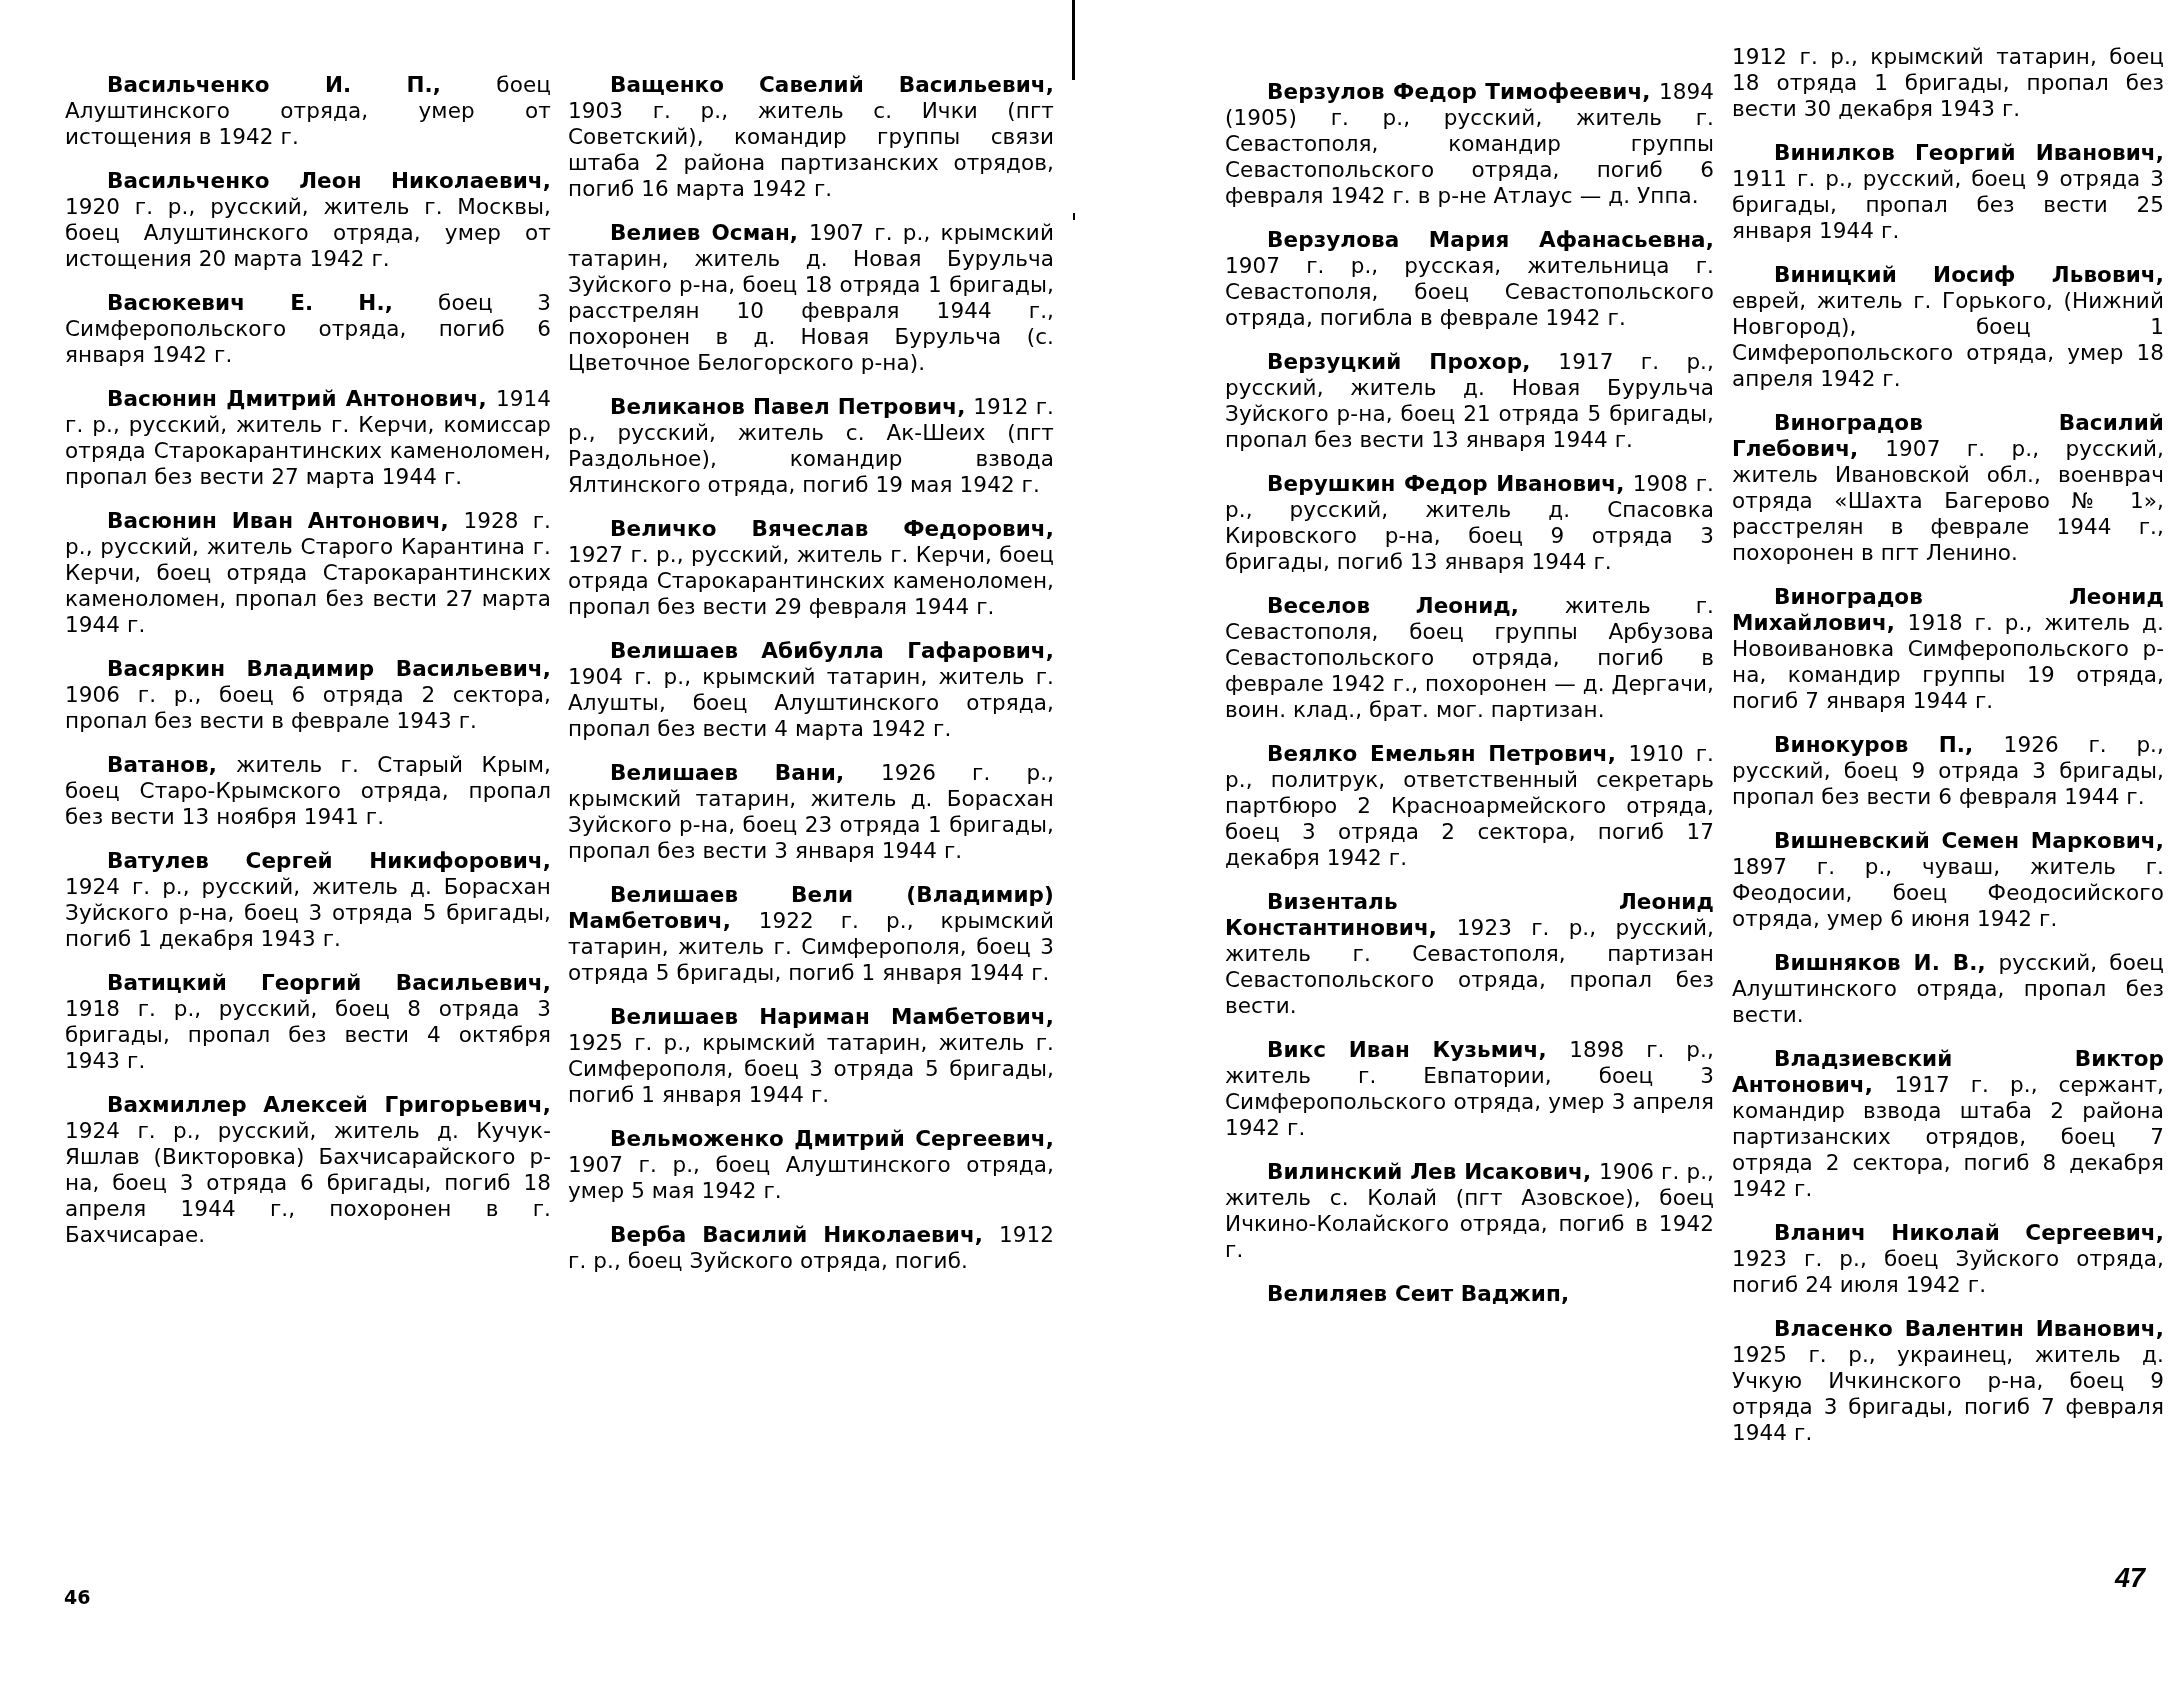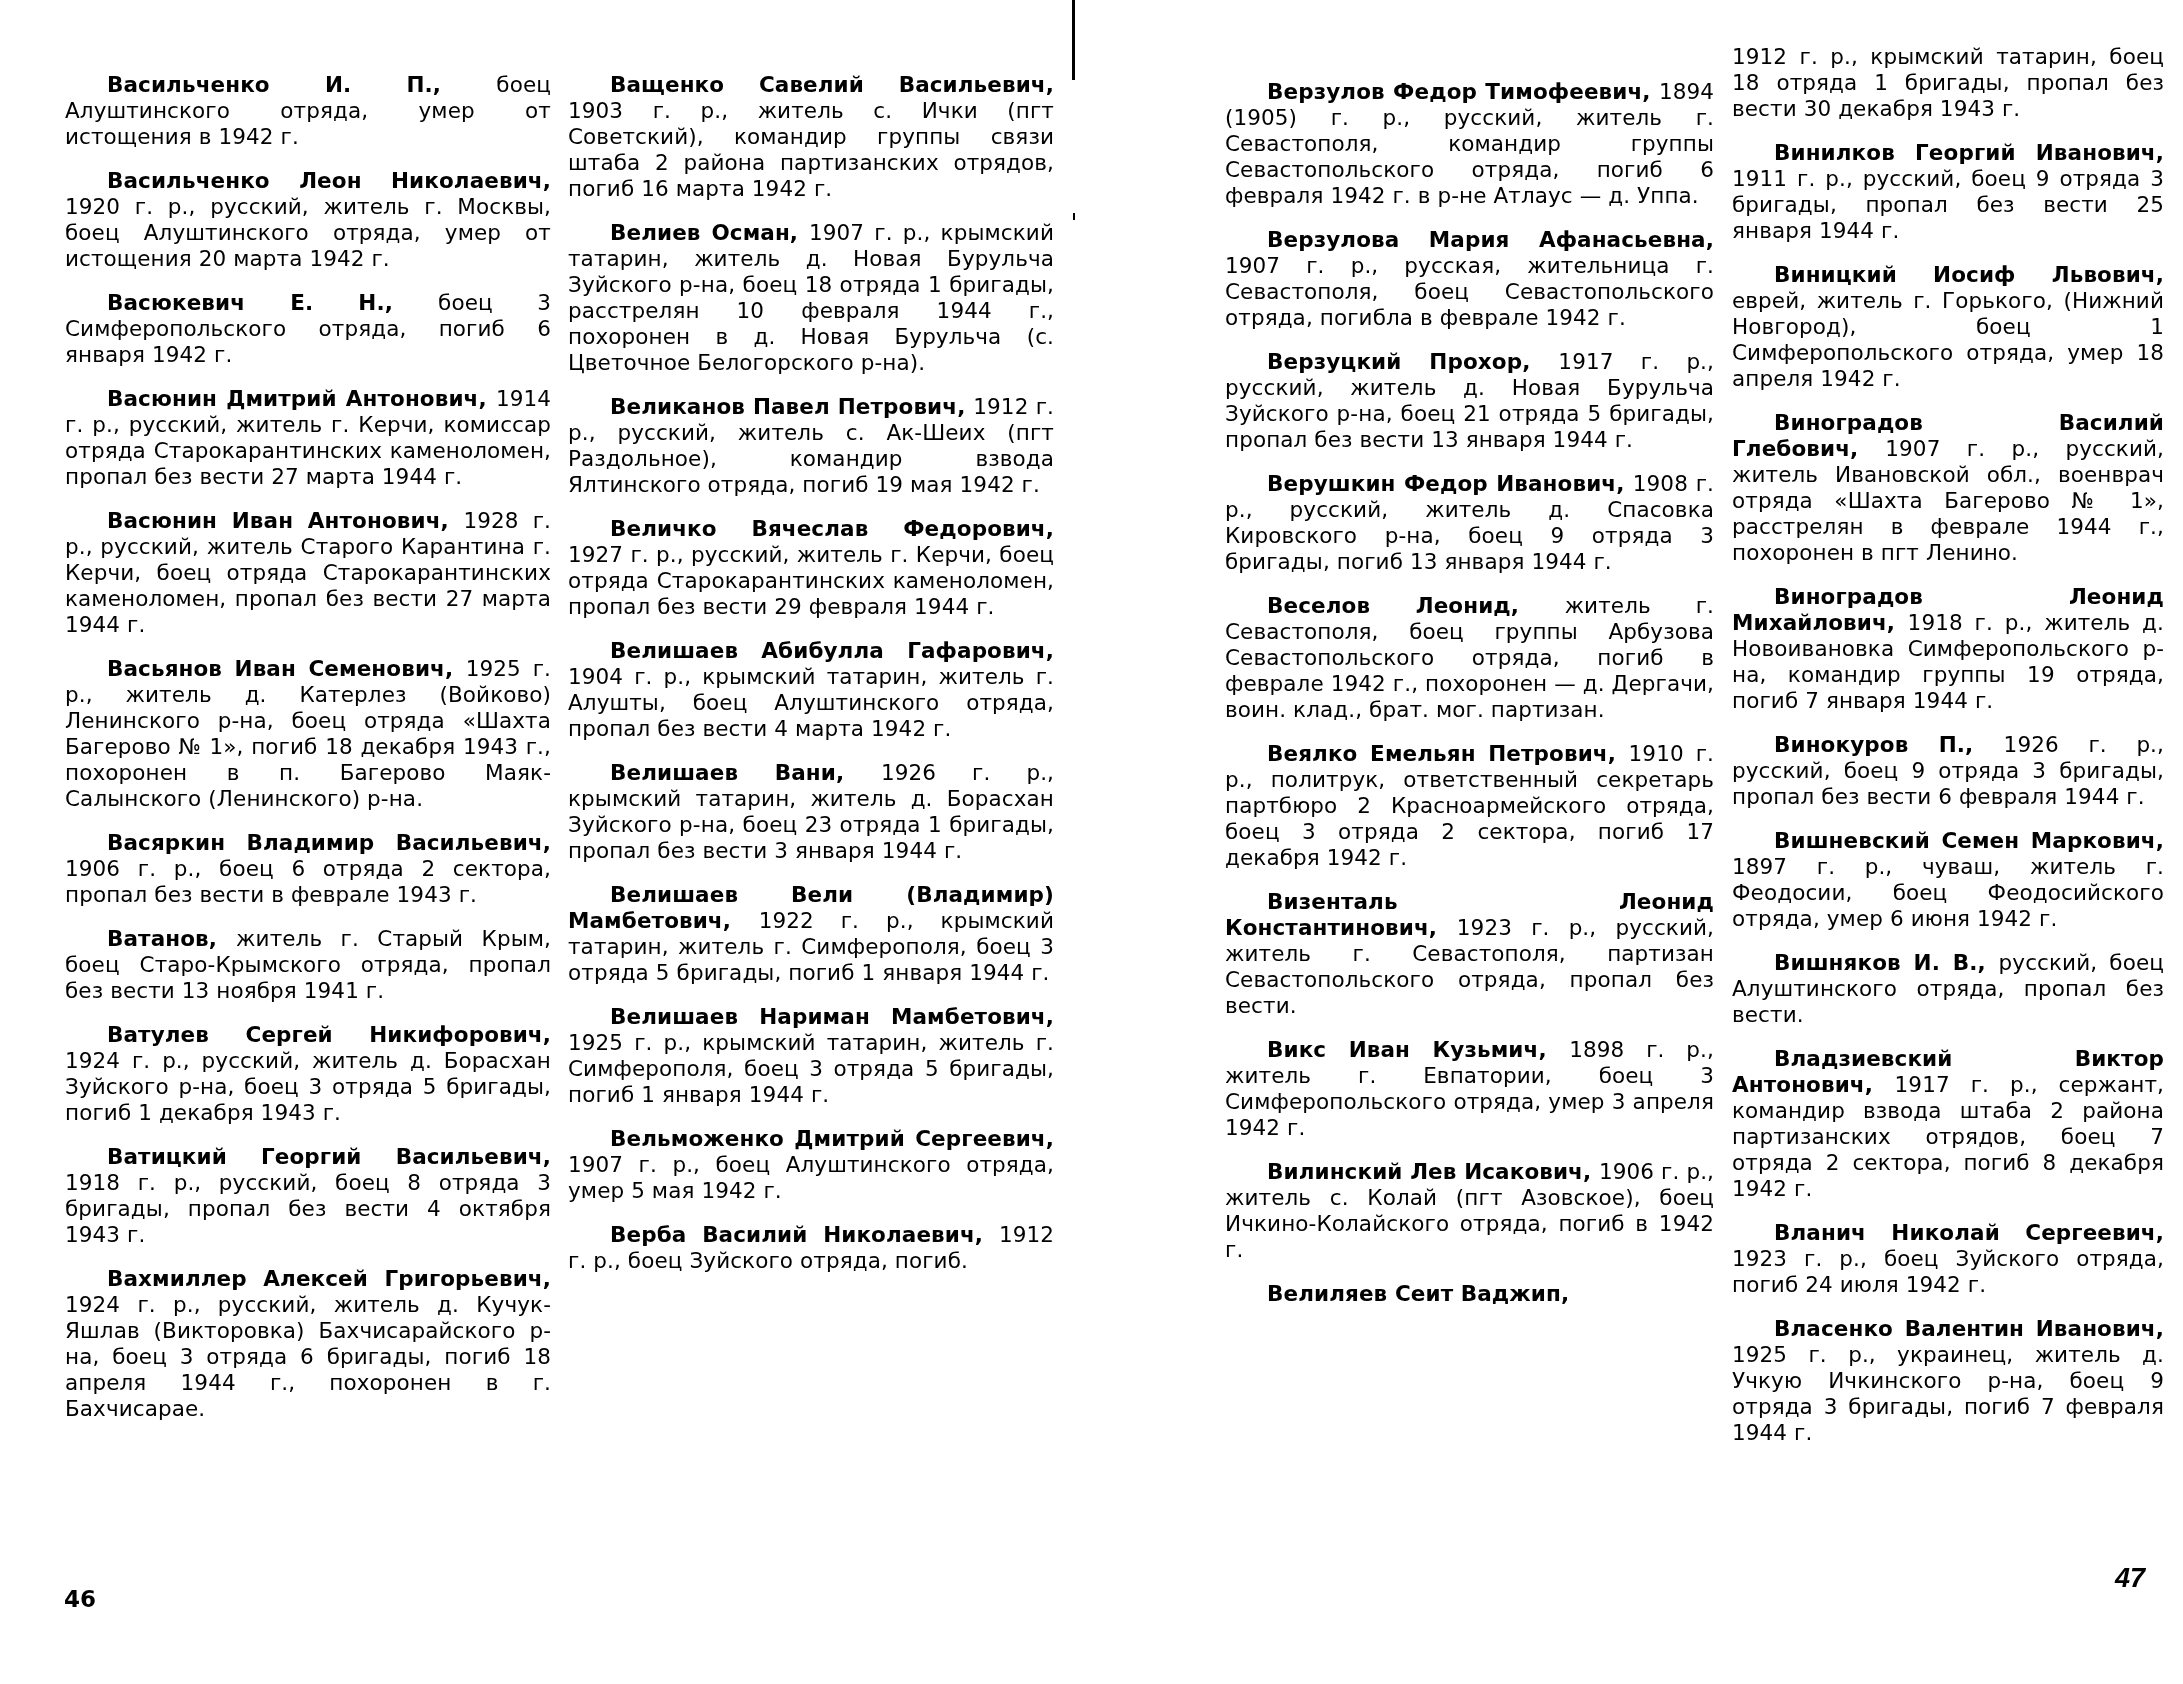--- a/index.html
+++ b/index.html
@@ -45,21 +45,21 @@
   .gutter-dot {
     position: absolute;
     left: 1073px;
     top: 213px;
     width: 2.2px;
     height: 7.4px;
     background: #000000;
   }
   .page-num {
     position: absolute;
-    font-size: 23px;
+    font-size: 19px;
     font-weight: bold;
   }
   .page-num-left  { left: 64px;  top: 1586px; }
   .page-num-right {
     left: 2115px; top: 1563px;
     font-family: Liberation Sans, sans-serif;
     font-style: italic;
     font-weight: bold;
     font-size: 27px;
   }
@@ -71,21 +71,20 @@
 
   <div class="gutter-line"></div>
   <div class="gutter-dot"></div>
 
   <div class="column col-1">
       <p class="entry"><b class="ename">Васильченко И. П., </b>боец Алуштинского отряда, умер от истощения в 1942 г.</p>
       <p class="entry"><b class="ename">Васильченко Леон Николаевич, </b>1920 г. р., русский, житель г. Москвы, боец Алуштинского отряда, умер от истощения 20 марта 1942 г.</p>
       <p class="entry"><b class="ename">Васюкевич Е. Н., </b>боец 3 Симферопольского отряда, погиб 6 января 1942 г.</p>
       <p class="entry"><b class="ename">Васюнин Дмитрий Антонович, </b>1914 г. р., русский, житель г. Керчи, комиссар отряда Старокарантинских каменоломен, пропал без вести 27 марта 1944 г.</p>
       <p class="entry"><b class="ename">Васюнин Иван Антонович, </b>1928 г. р., русский, житель Старого Карантина г. Керчи, боец отряда Старокарантинских каменоломен, пропал без вести 27 марта 1944 г.</p>
-      <p class="entry"><b class="ename">Васьянов Иван Семенович, </b>1925 г. р., житель д. Катерлез (Войково) Ленинского р-на, боец отряда «Шахта Багерово № 1», погиб 18 декабря 1943 г., похоронен в п. Багерово Маяк-Салынского (Ленинского) р-на.</p>
       <p class="entry"><b class="ename">Васяркин Владимир Васильевич, </b>1906 г. р., боец 6 отряда 2 сектора, пропал без вести в феврале 1943 г.</p>
       <p class="entry"><b class="ename">Ватанов, </b>житель г. Старый Крым, боец Старо-Крымского отряда, пропал без вести 13 ноября 1941 г.</p>
       <p class="entry"><b class="ename">Ватулев Сергей Никифорович, </b>1924 г. р., русский, житель д. Борасхан Зуйского р-на, боец 3 отряда 5 бригады, погиб 1 декабря 1943 г.</p>
       <p class="entry"><b class="ename">Ватицкий Георгий Васильевич, </b>1918 г. р., русский, боец 8 отряда 3 бригады, пропал без вести 4 октября 1943 г.</p>
       <p class="entry"><b class="ename">Вахмиллер Алексей Григорьевич, </b>1924 г. р., русский, житель д. Кучук-Яшлав (Викторовка) Бахчисарайского р-на, боец 3 отряда 6 бригады, погиб 18 апреля 1944 г., похоронен в г. Бахчисарае.</p>
     </div>
   <div class="column col-2">
       <p class="entry"><b class="ename">Ващенко Савелий Васильевич, </b>1903 г. р., житель с. Ички (пгт Советский), командир группы связи штаба 2 района партизанских отрядов, погиб 16 марта 1942 г.</p>
       <p class="entry"><b class="ename">Велиев Осман, </b>1907 г. р., крымский татарин, житель д. Новая Бурульча Зуйского р-на, боец 18 отряда 1 бригады, расстрелян 10 февраля 1944 г., похоронен в д. Новая Бурульча (с. Цветочное Белогорского р-на).</p>
       <p class="entry"><b class="ename">Великанов Павел Петрович, </b>1912 г. р., русский, житель с. Ак-Шеих (пгт Раздольное), командир взвода Ялтинского отряда, погиб 19 мая 1942 г.</p>

